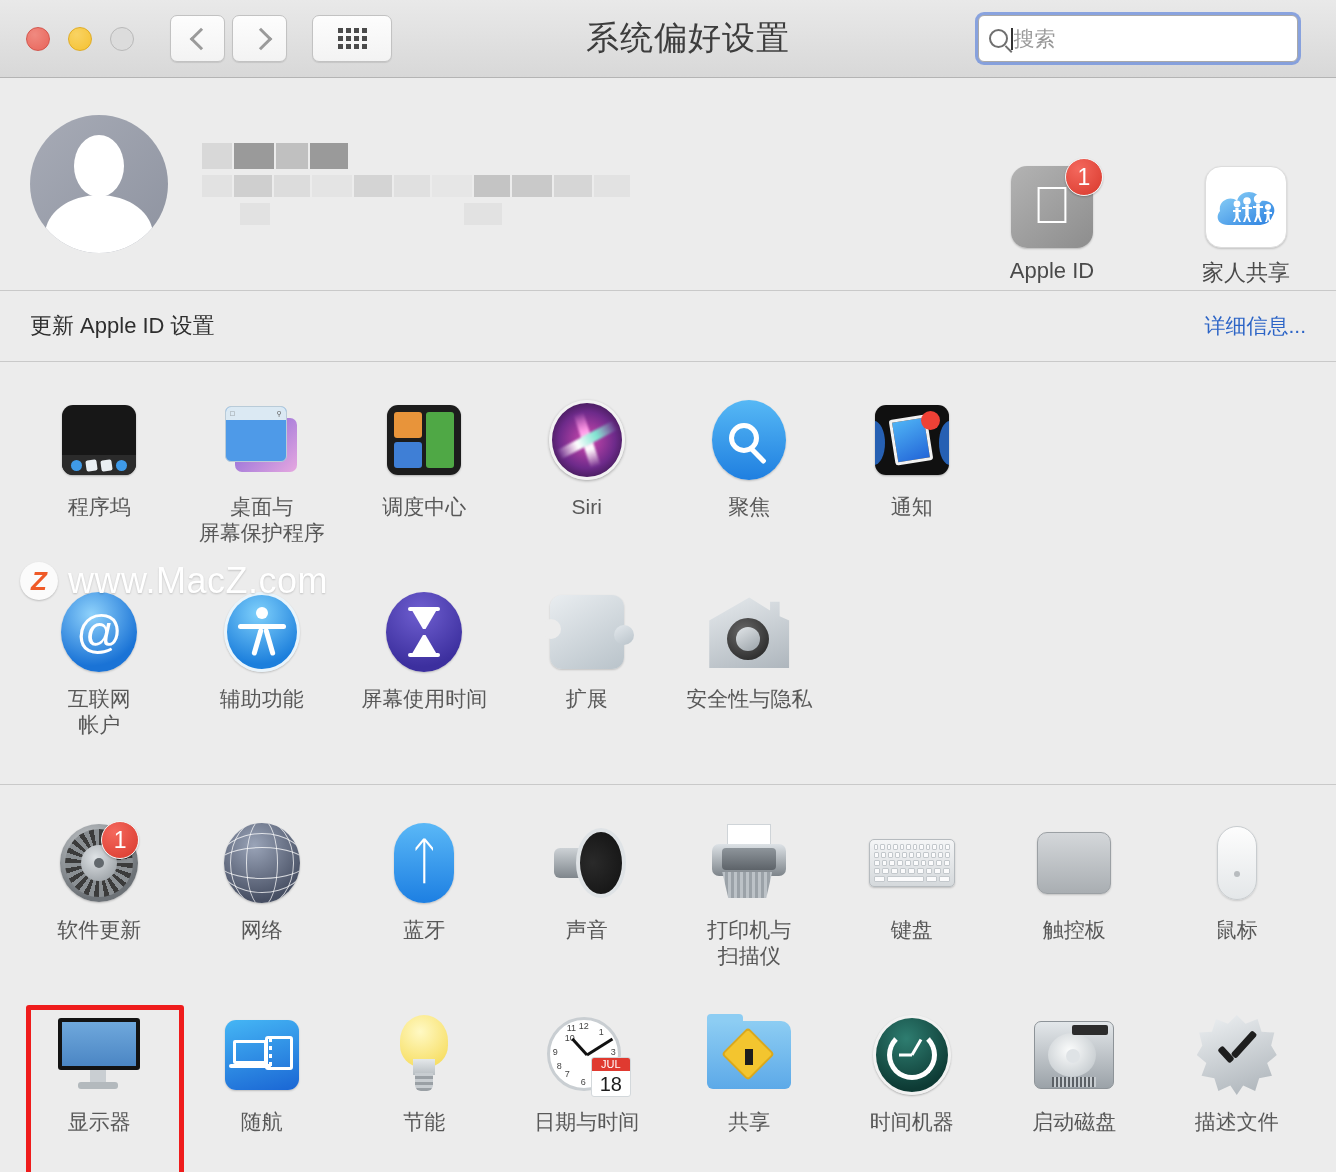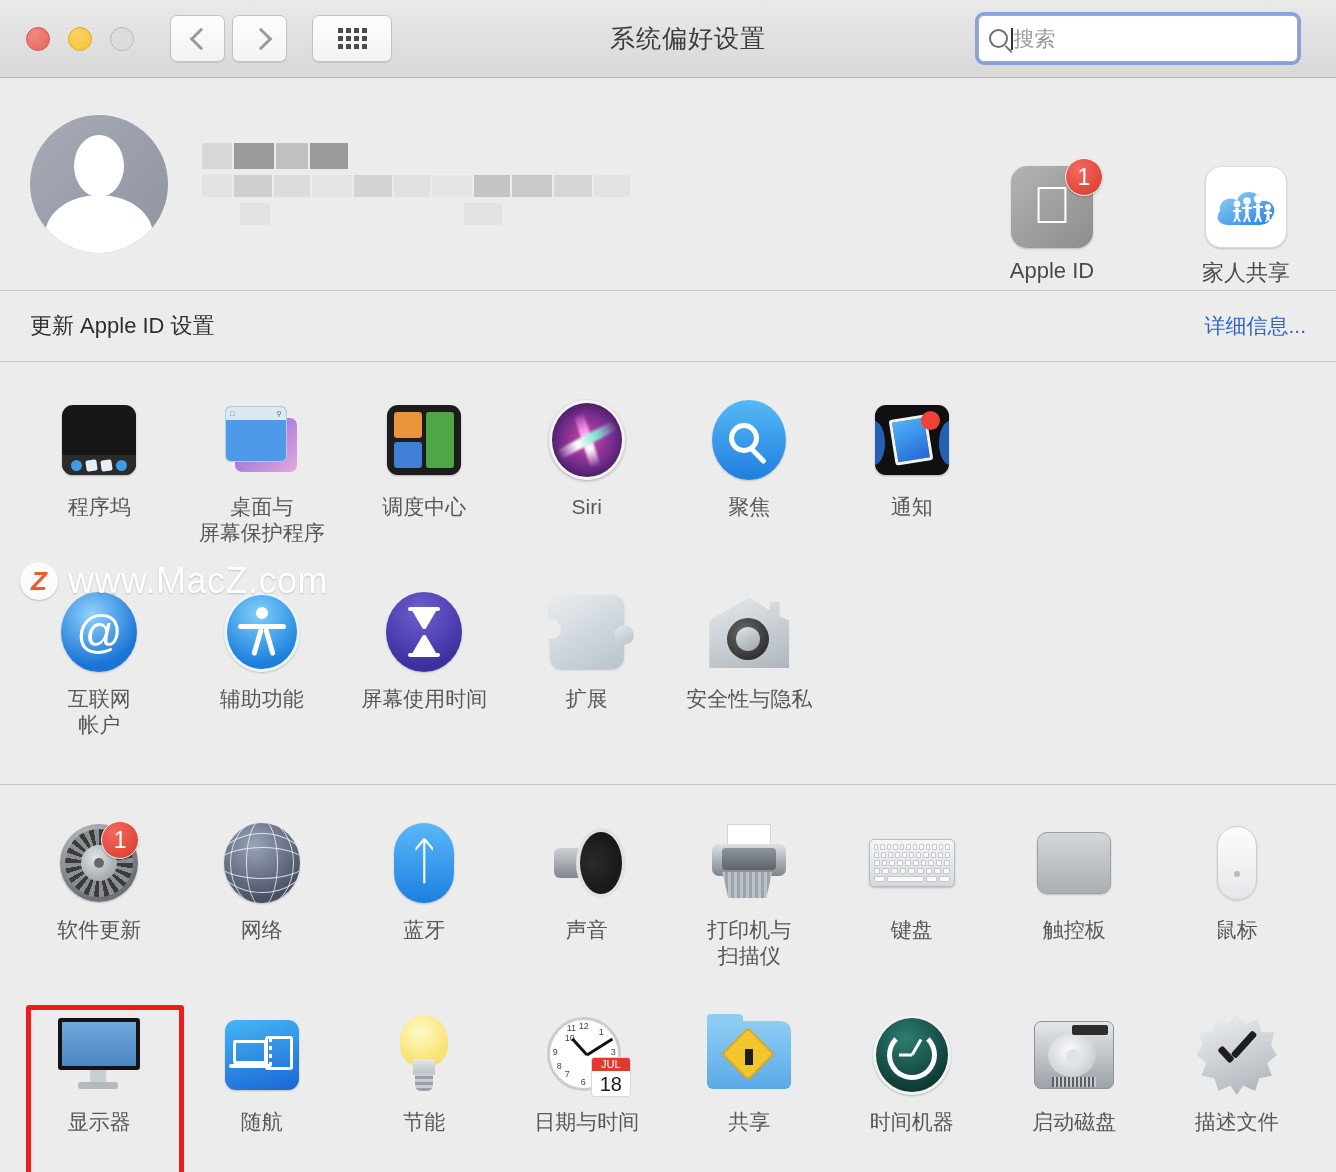--- a/index.html
+++ b/index.html
@@ -43,21 +43,21 @@
     width: 80px; height: 47px; border-radius: 7px; margin-left: 25px;
     background: linear-gradient(to bottom, #fdfdfd, #f3f3f3);
     border: 1px solid #c2c2c2; box-shadow: 0 1px 1px rgba(0,0,0,0.10);
     display: flex; align-items: center; justify-content: center;
   }
   .dots { display: grid; grid-template-columns: repeat(4, 5px); grid-gap: 3px; }
   .dots i { width: 5px; height: 5px; background: #4b4b4b; display: block; }
 
   .wtitle {
     position: absolute; left: 0; right: 0; text-align: center;
-    font-size: 25px; color: #3d3d3d; letter-spacing: 1px; pointer-events: none; padding-left: 40px;
+    font-size: 33px; color: #3d3d3d; letter-spacing: 1px; pointer-events: none; padding-left: 40px;
   }
   .searchwrap { position: absolute; right: 38px; top: 15px; }
   .searchbox {
     width: 320px; height: 47px; border-radius: 6px; background: #fff;
     border: 1px solid #a9a9a9;
     box-shadow: 0 0 0 3px rgba(105,140,220,0.75);
     display: flex; align-items: center; padding: 0 10px;
   }
   .mag { width: 19px; height: 19px; border: 2.2px solid #6f6f6f; border-radius: 50%; position: relative; flex: none; }
   .mag::after { content:""; position: absolute; right: -7px; bottom: -4px; width: 9px; height: 2.2px; background: #6f6f6f; transform: rotate(45deg); }

